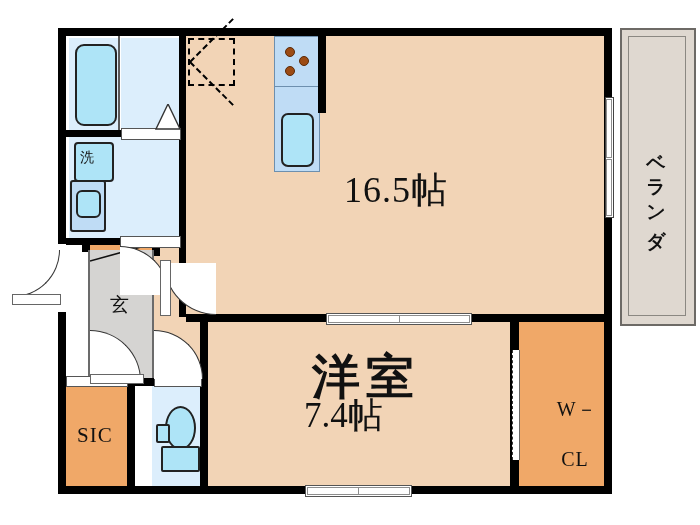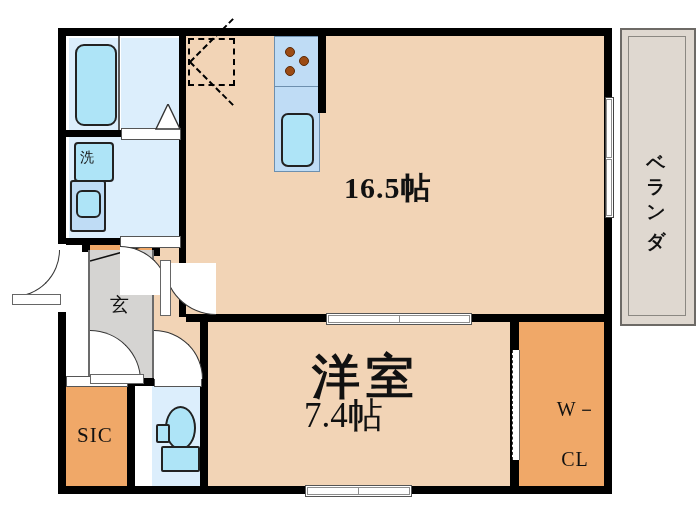--- a/index.html
+++ b/index.html
@@ -31,21 +31,21 @@
   
   .leaf{position:absolute;background:#ffffff;border:1px solid #666;}
 
   
   .win{position:absolute;background:#ffffff;border:1px solid #555;}
   .win-in{position:absolute;background:#ffffff;border:1px solid #8d8d8d;}
 
   
   .lbl{position:absolute;color:#111;white-space:pre;line-height:1.05;}
   .lbl-ldk{font-size:40px;letter-spacing:5px;font-weight:700;}
-  .lbl-ldknum{font-size:30px;letter-spacing:1px;font-weight:700;}
+  .lbl-ldknum{font-size:36px;letter-spacing:1px;font-weight:400;}
   .lbl-room{font-size:48px;letter-spacing:6px;font-weight:700;}
   .lbl-roomnum{font-size:35px;letter-spacing:0px;}
   .lbl-sic{font-size:21px;letter-spacing:1px;font-family:"Liberation Serif",serif;}
   .lbl-wcl{font-size:20px;letter-spacing:1px;text-align:center;line-height:1.25;}
   .lbl-gen{font-size:19px;}
   .lbl-sen{font-size:14px;}
   .lbl-ver{font-size:19px;writing-mode:vertical-rl;text-orientation:upright;letter-spacing:4px;font-weight:700;}
 
   
   .dashbox{position:absolute;border:2.5px dashed #000;}

